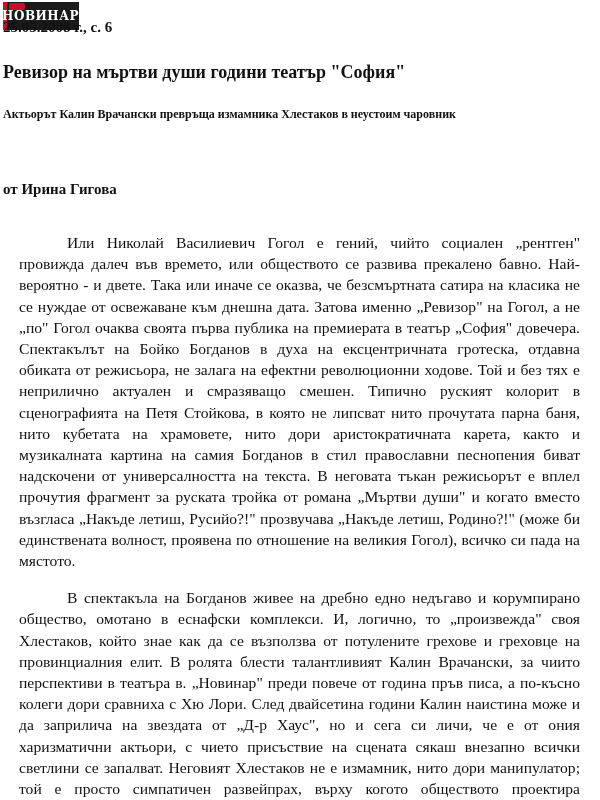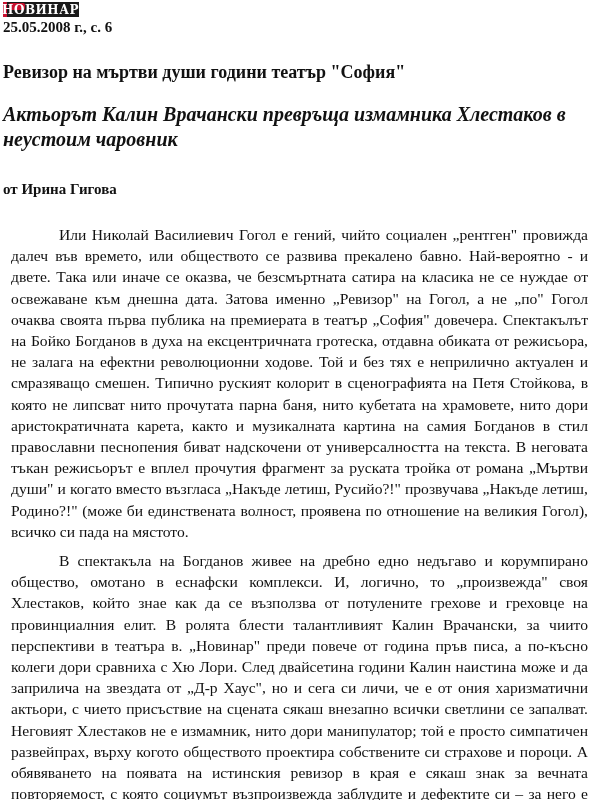--- a/index.html
+++ b/index.html
@@ -1,18 +1,18 @@
 <!DOCTYPE html>
 <html><head>
 <meta charset="utf-8">
 <style>
   html, body { margin: 0; padding: 0; background: #ffffff; }
   body { width: 600px; height: 800px; overflow: hidden; position: relative; color: #111; }
   .logo {
-    position: absolute; left: 3px; top: 2px; width: 76px; height: 15px;
+    position: absolute; left: 3px; top: 2px; width: 76px; height: 28px;
     background: #1a1a1a; border-left: 4px solid #c8102e; box-sizing: border-box;
     display: flex; align-items: center; justify-content: flex-end; padding-right: 0;
   }
   .logo-text {
     font-family: "DejaVu Serif", serif; font-weight: bold; font-size: 12px; color: #ffffff;
     letter-spacing: 0.5px; transform: scaleY(1.1);
   }
   .logo-badge {
     position: absolute; left: 2px; top: 1px; width: 16px; height: 7px; background: #c8102e;
     border-radius: 2px;
@@ -20,33 +20,33 @@
   .date {
     position: absolute; left: 3px; top: 19px;
     font-family: "Liberation Serif", serif; font-weight: bold; font-size: 15px;
   }
   .headline {
     position: absolute; left: 3px; top: 62px; width: 594px;
     font-family: "Liberation Serif", serif; font-weight: bold; font-size: 18px;
   }
   .subhead {
     position: absolute; left: 3px; top: 102px; width: 596px;
-    font-family: "Liberation Serif", serif; font-weight: bold; font-style: italic; font-size: 20px;
+    font-family: "Liberation Serif", serif; font-weight: bold; font-size: 12px;
     line-height: 25px;
   }
   .byline {
     position: absolute; left: 3px; top: 181px;
     font-family: "Liberation Serif", serif; font-weight: bold; font-size: 15px;
   }
   .body {
     position: absolute; left: 3px; top: 216px; width: 593px;
     font-family: "Liberation Serif", serif; font-size: 15.6px; line-height: 21.2px;
     text-align: justify;
   }
-  .body p { margin: 8px; text-indent: 48px; }
+  .body p { margin: 16px; text-indent: 48px; }
 </style>
 </head>
 <body>
 
 <div class="logo">
   <span class="logo-badge"></span>
   <span class="logo-text">НОВИНАР</span>
 </div>
 
 <div class="date">25.05.2008 г., с. 6</div>

